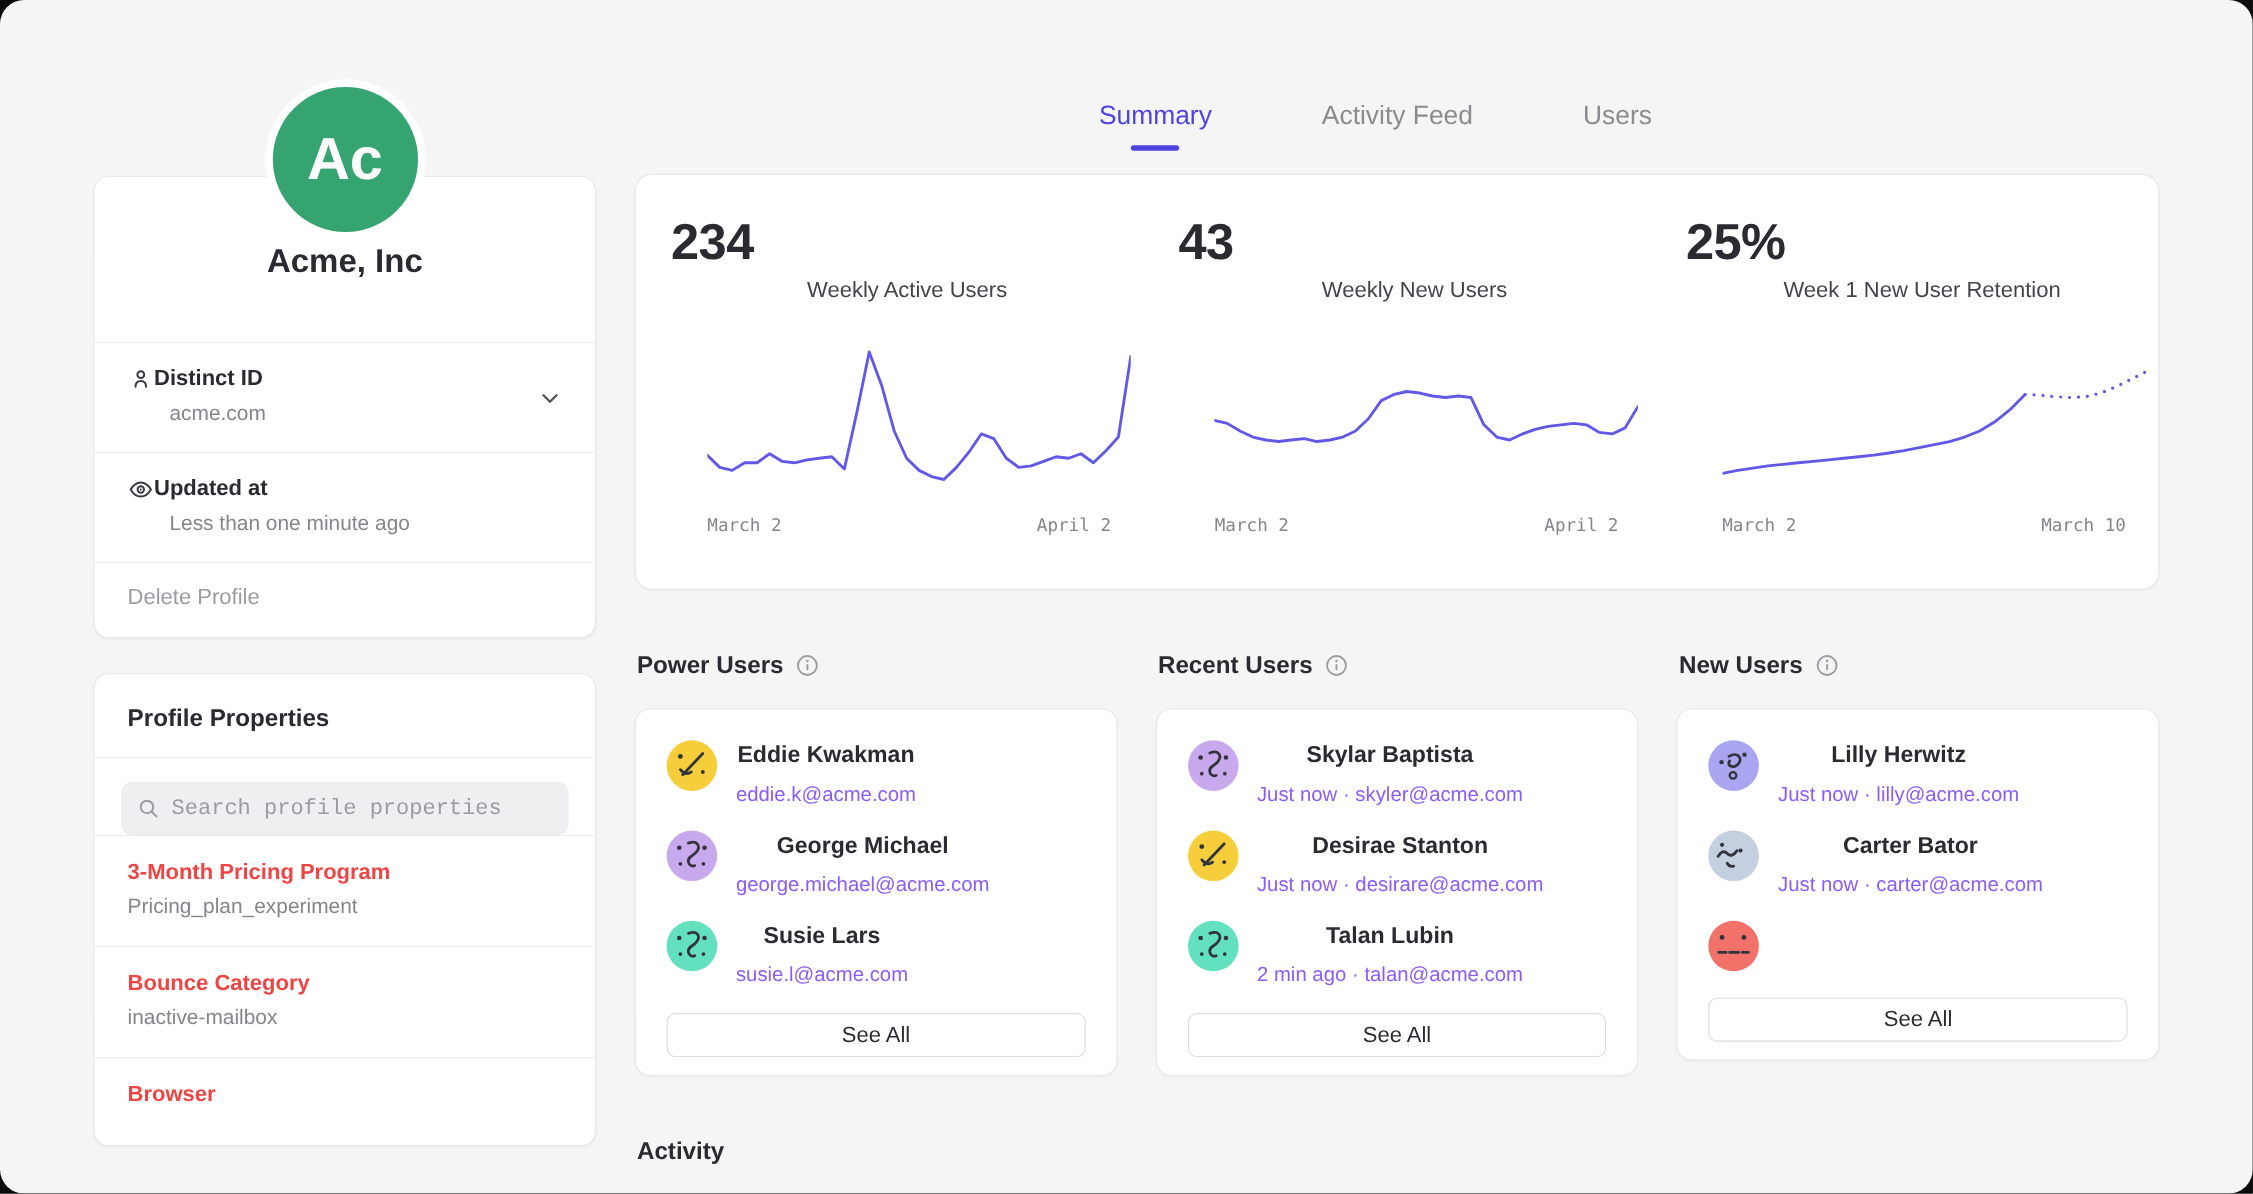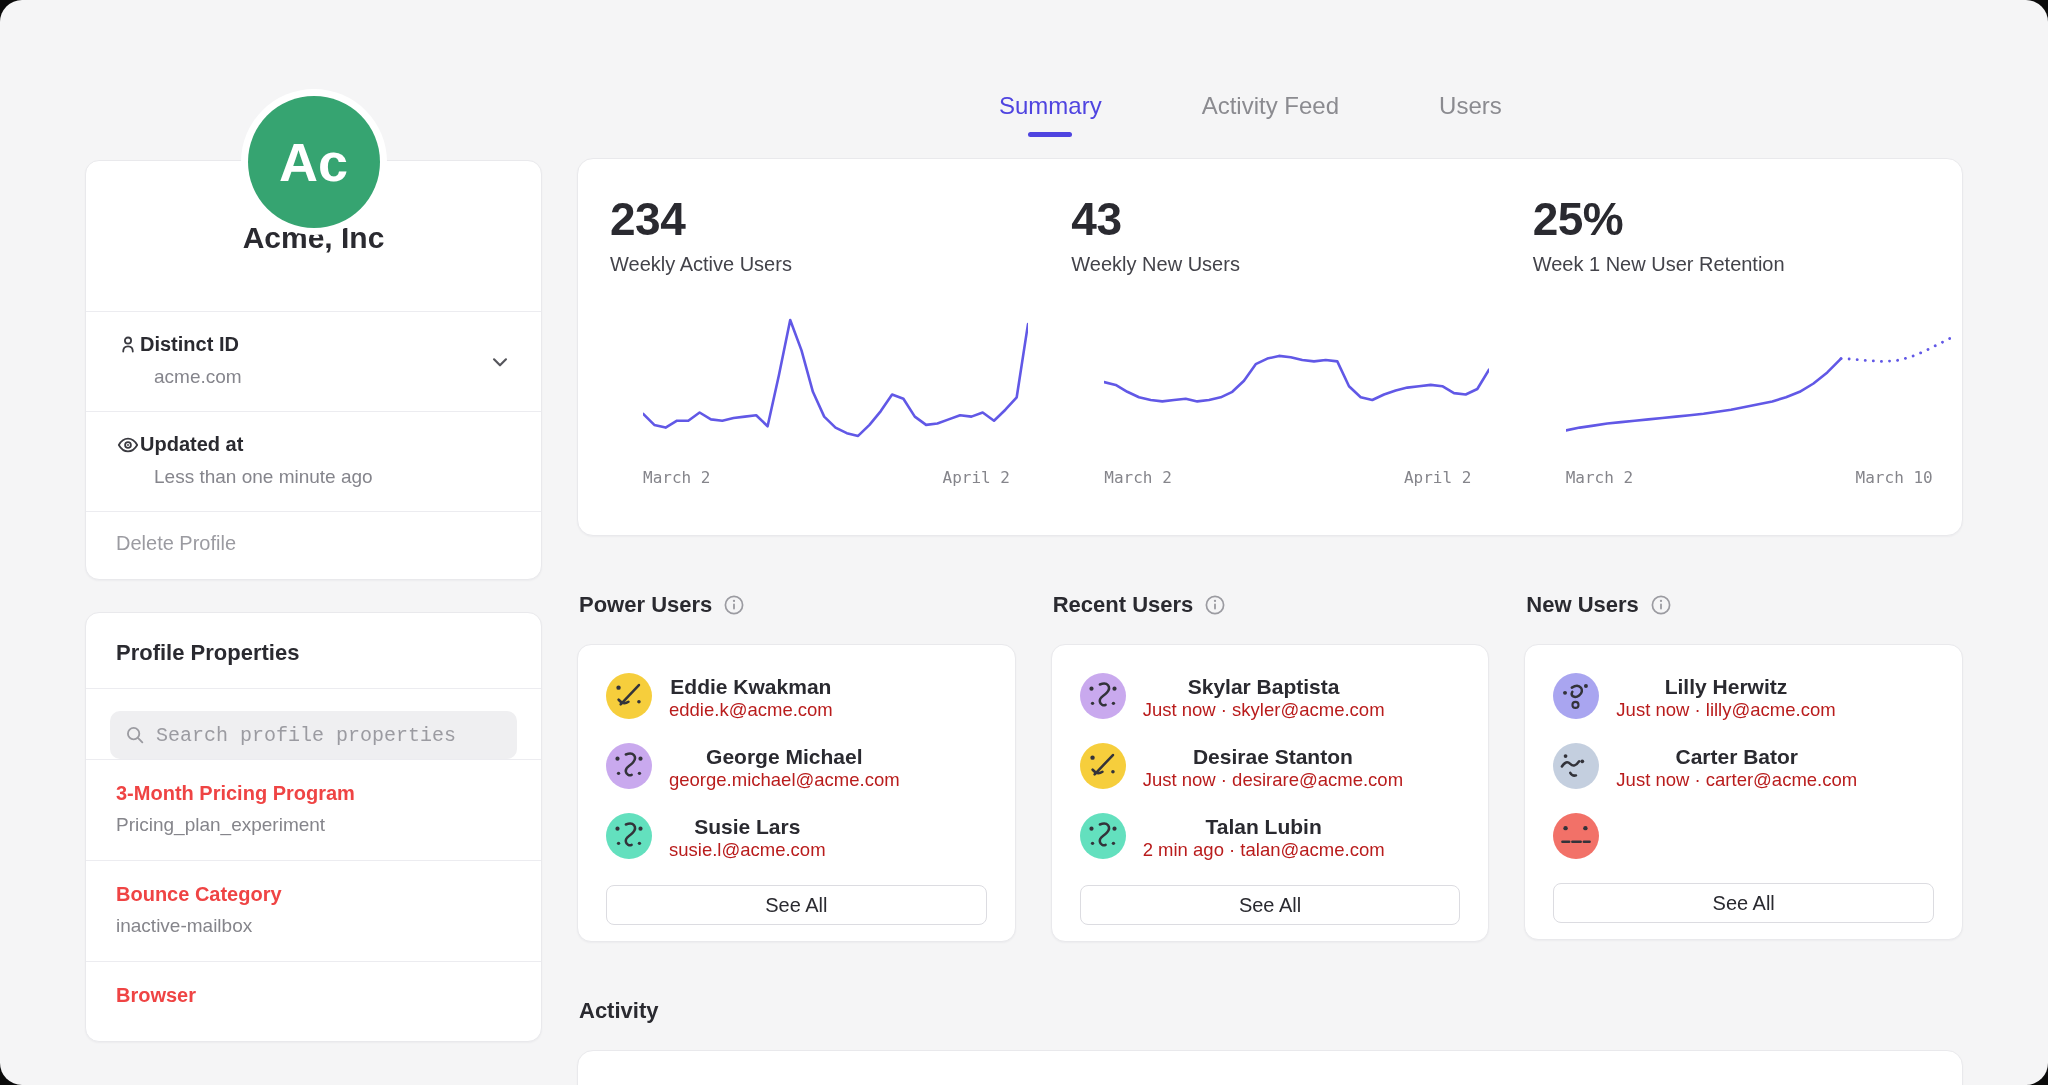--- a/index.html
+++ b/index.html
@@ -3,21 +3,21 @@
 <meta charset="utf-8">
 <style>
   * { margin:0; padding:0; box-sizing:border-box; }
   html,body { background:#0b0b0b; }
   body { font-family:"Liberation Sans", sans-serif; width:2048px; height:1085px; overflow:hidden; }
   .frame { position:relative; width:2048px; height:1085px; background:#F5F5F6; border-radius:22px; overflow:hidden; }
   .content { display:flex; padding:0 85px; gap:35px; height:100%; }
 
   
   .sidebar { width:457px; flex:0 0 457px; position:relative; }
-  .avatar-big { position:absolute; top:96px; left:50%; transform:translateX(-50%); width:132px; height:132px;
+  .avatar-big { position:absolute; top:79px; left:50%; transform:translateX(-50%); width:132px; height:132px;
     border-radius:50%; display:flex; align-items:center; justify-content:center; color:#fff; font-size:54px;
     font-weight:700; box-shadow:0 0 0 7px #fff; z-index:2; }
   .card { background:#fff; border:1px solid #E9E9EC; border-radius:14px; box-shadow:0 1px 2px rgba(22,22,43,.04); }
   .profile-card { margin-top:160px; }
   .company-name { text-align:center; font-size:30px; font-weight:700; color:#2A2A30; padding:60px 20px 56px; }
   .divider { height:1px; background:#ECECF0; }
   .prow { padding:21px 30px 23px; }
   .prow-head { display:flex; }
   .prow-head .ic { width:24px; height:24px; flex:0 0 24px; }
   .prow-label { font-size:20px; font-weight:700; color:#2A2A30; }
@@ -41,39 +41,39 @@
   
   .main { flex:1; min-width:0; }
   .tabs { height:158px; display:flex; align-items:flex-start; padding-top:92px; gap:100px; padding-left:422px; }
   .tab { font-size:24px; font-weight:400; color:#8B8B90; cursor:pointer; position:relative; white-space:nowrap; }
   .tab.active { color:var(--accent); }
   .tab.active::after { content:''; position:absolute; left:50%; transform:translateX(-50%); bottom:-17px; width:44px; height:5px; border-radius:3px; background:var(--accent); }
 
   .stats-card { height:378px; display:flex; border-radius:16px; }
   .stat-col { width:33.333%; padding:34px 0 0 32px; }
   .stat-value { font-size:46px; font-weight:700; color:#2A2A30; letter-spacing:-0.5px; line-height:52px; }
-  .stat-label { font-size:20px; color:#43434A; margin-top:8px; }
+  .stat-label { font-size:20px; color:#43434A; margin-top:8px;text-align:center; }
   .chart-wrap { margin:38px 0 0 33px; width:385px; height:150px; }
   .axis-row { width:385px; margin:4px 0 0 33px; display:flex; justify-content:space-between; padding-right:18px;
     font-family:"DejaVu Sans Mono", monospace; font-size:16px; color:#85858B; }
 
   .sections-row { display:flex; gap:35px; margin-top:40px; }
   .user-section { flex:1; min-width:0; }
   .section-head { display:flex; align-items:center; gap:11px; margin:16px 0 26px 2px; }
   .section-title { font-size:22px; font-weight:700; color:#2A2A30; }
   .info-ic { width:22px; height:22px; display:block; }
   .user-card { padding:28px 28px 16px; }
   .user-row { display:flex; gap:17px; align-items:flex-start; margin-bottom:22px; }
   .u-avatar { width:46px; height:46px; border-radius:50%; flex:0 0 46px; overflow:hidden; }
   .face-svg { width:100%; height:100%; display:block; }
   .face-svg path { stroke:#33333A; stroke-width:2.4; fill:none; stroke-linecap:round; stroke-linejoin:round; }
   .face-svg circle { fill:#33333A; }
   .face-svg .ring { fill:none; stroke:#33333A; stroke-width:2; }
   .u-name { font-size:21px; font-weight:700; color:#2A2A30; padding-top:2px;text-align:center; }
-  .u-meta { font-size:18.5px; color:#b91c1c; margin-top:0; }
+  .u-meta { font-size:18.5px; color:#8b5cf6; margin-top:12px; }
   .see-all { margin-top:24px; height:40px; border:1px solid #DCDCE1; border-radius:8px; display:flex; align-items:center;
     justify-content:center; font-size:20px; font-weight:500; color:#2A2A30; cursor:pointer; background:#fff; }
 
   .activity-title { font-size:22px; font-weight:700; color:#2A2A30; margin:56px 0 0 2px; }
   .activity-card { margin-top:26px; height:220px; display:flex; border-radius:16px; }
   .activity-col { width:33.333%; padding:28px 0 0 32px; }
 
   .ic-stroke { stroke:#3A3A40; stroke-width:1.8; fill:none; stroke-linecap:round; stroke-linejoin:round; }
   .ic-gray { stroke:#9B9BA1; stroke-width:2; fill:none; stroke-linecap:round; }
 </style>

